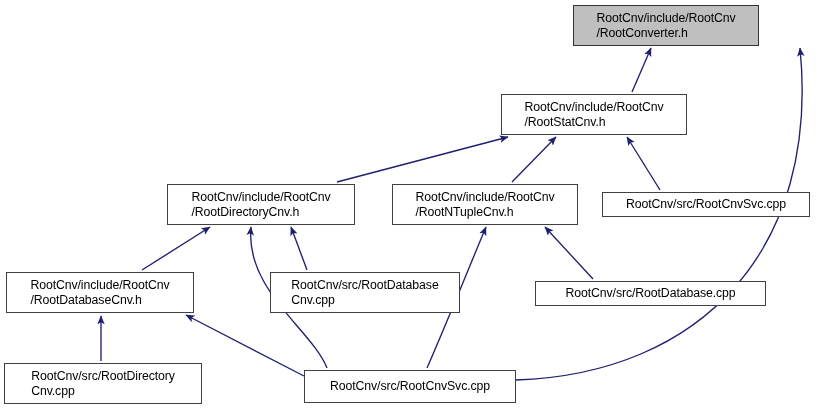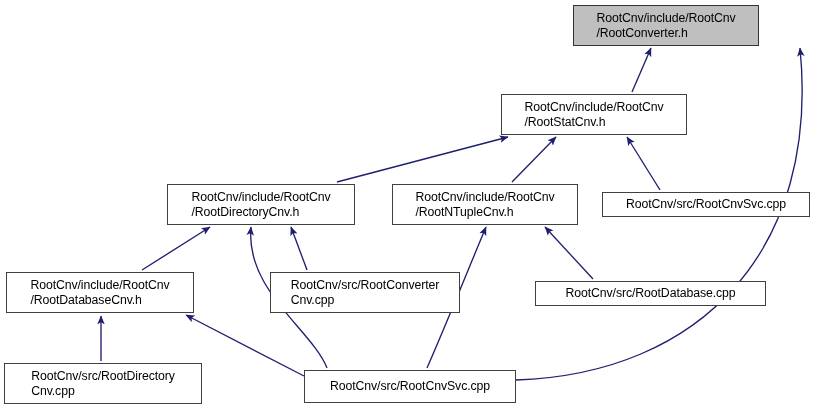--- a/index.html
+++ b/index.html
@@ -80,21 +80,21 @@
 /RootConverter.h</span></div>
       <div class="graph-node" style="left: 501px; top: 94px; width: 186px; height: 41px;"><span class="node-label">RootCnv/include/RootCnv
 /RootStatCnv.h</span></div>
       <div class="graph-node" style="left: 167px; top: 184px; width: 188px; height: 41px;"><span class="node-label">RootCnv/include/RootCnv
 /RootDirectoryCnv.h</span></div>
       <div class="graph-node" style="left: 392px; top: 184px; width: 186px; height: 41px;"><span class="node-label">RootCnv/include/RootCnv
 /RootNTupleCnv.h</span></div>
       <div class="graph-node" style="left: 602px; top: 192px; width: 208px; height: 25px;"><span class="node-label">RootCnv/src/RootCnvSvc.cpp</span></div>
       <div class="graph-node" style="left: 6px; top: 272px; width: 188px; height: 41px;"><span class="node-label">RootCnv/include/RootCnv
 /RootDatabaseCnv.h</span></div>
-      <div class="graph-node" style="left: 270px; top: 272px; width: 190px; height: 41px;"><span class="node-label">RootCnv/src/RootConverter
+      <div class="graph-node" style="left: 270px; top: 272px; width: 190px; height: 41px;"><span class="node-label">RootCnv/src/RootDatabase
 Cnv.cpp</span></div>
       <div class="graph-node" style="left: 535px; top: 281px; width: 231px; height: 25px;"><span class="node-label">RootCnv/src/RootDatabase.cpp</span></div>
       <div class="graph-node" style="left: 4px; top: 363px; width: 198px; height: 41px;"><span class="node-label">RootCnv/src/RootDirectory
 Cnv.cpp</span></div>
       <div class="graph-node" style="left: 304px; top: 370px; width: 212px; height: 33px;"><span class="node-label">RootCnv/src/RootCnvSvc.cpp</span></div>
     </div>
 
 </div>
 
 </body></html>

